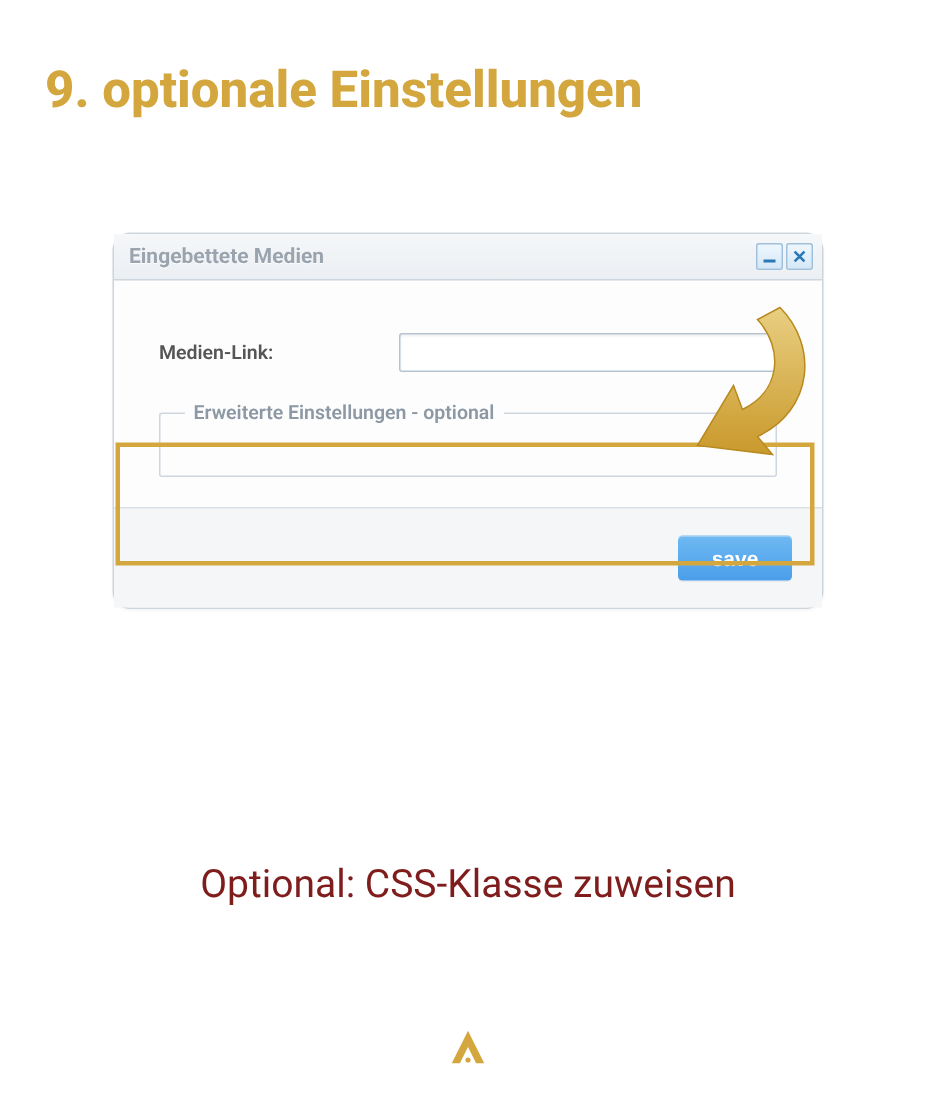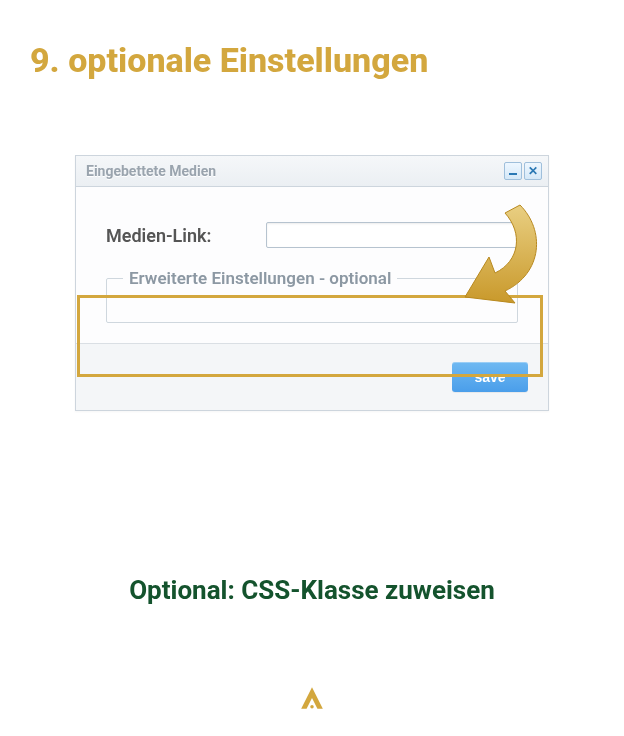--- a/index.html
+++ b/index.html
@@ -22,21 +22,21 @@
 
   .screenshot-wrap {
     position:absolute;
     left:75px;
     top:155px;
     width:474px;
   }
 
   .dialog {
     border:1px solid #cdd5dd;
-    border-radius:0;
+    border-radius:12px;
     background:#fdfdfe;
     box-shadow:0 1px 2px rgba(0,0,0,.04);
   }
   .dialog-title {
     background:linear-gradient(#f5f7f9,#ebeff3);
     border-bottom:1px solid #cdd5dd;
     padding:6px 6px 6px 10px;
     display:flex;
     align-items:center;
     justify-content:space-between;
@@ -60,21 +60,21 @@
   .tb-btn.close { color:#2a78b4; }
 
   .dialog-body {
     padding:35px 30px 20px 30px;
   }
 
   .row { display:flex; align-items:center; margin-bottom:20px; }
   .row-label {
     width:160px;
     color:#555;
-    font-size:18px;
+    font-size:13px;
     font-weight:600;
   }
   .row-input {
     flex:1;
     height:26px;
     background:#fff;
     border:1px solid #b6c3cf;
     border-radius:2px;
     box-shadow:inset 0 1px 2px rgba(0,0,0,.08);
     padding:0 6px;
@@ -84,21 +84,21 @@
 
   fieldset.adv {
     border:1px solid #cfd7de;
     border-radius:2px;
     padding:16px 16px 18px 16px;
     margin:0;
   }
   .adv legend {
     padding:0 6px;
     color:#8c98a3;
-    font-size:17px;
+    font-size:13px;
     font-weight:600;
   }
   .adv .row { margin:0; }
   .adv .row-label { width:128px; font-size:12px; }
 
   .highlight-box {
     position:absolute;
     border:3px solid #D3A73E;
     pointer-events:none;
   }
@@ -131,23 +131,23 @@
     width:120px;
     height:120px;
     pointer-events:none;
   }
 
   .caption {
     position:absolute;
     left:0; right:0;
     top:575px;
     text-align:center;
-    color:#14532d;
+    color:#7f1d1d;
     font-size:26px;
-    font-weight:700;
+    font-weight:400;
   }
 
   .logo {
     position:absolute;
     left:0; right:0;
     bottom:25px;
     display:flex;
     justify-content:center;
   }
   .logo svg { width:26px; height:26px; }

